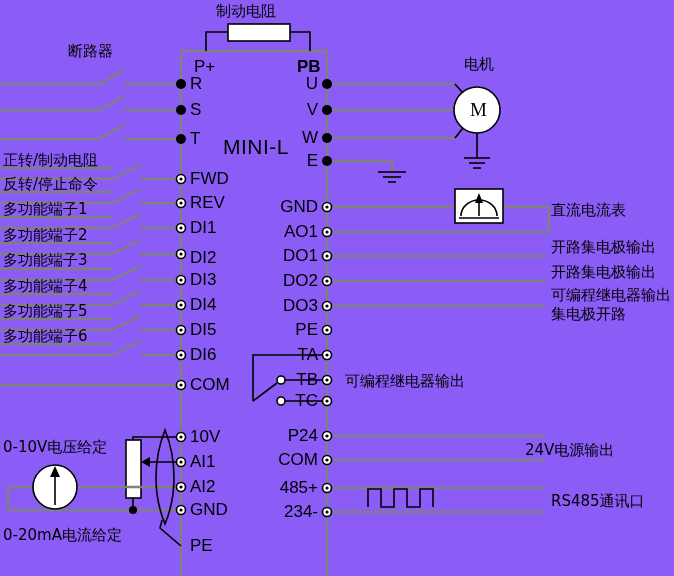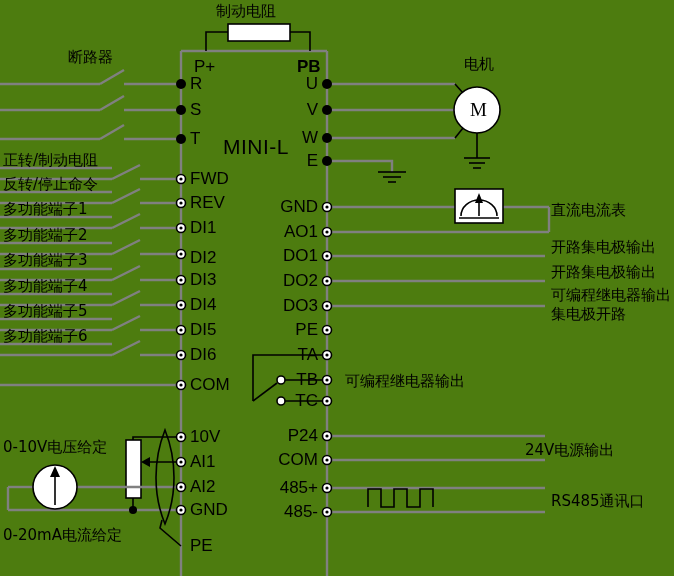--- a/index.html
+++ b/index.html
@@ -1,17 +1,17 @@
 <!DOCTYPE html>
 <html><head>
 <meta charset="utf-8">
 <style>
   html,body{margin:0;padding:0;background:#ffffff;}
   body{font-family:"Liberation Sans","DejaVu Sans",sans-serif;}
-  #root{position:relative;width:674px;height:576px;background:#4d7c0f;overflow:hidden;}
+  #root{position:relative;width:674px;height:576px;background:#8b5cf6;overflow:hidden;}
   #diagram{position:absolute;left:0;top:0;}
   .lbl{position:absolute;white-space:nowrap;color:#000;line-height:1;}
   .term{font-size:17px;font-family:"Liberation Sans",sans-serif;}
   .term-r{text-align:right;}
   .cn{font-size:15px;font-family:"DejaVu Sans","Liberation Sans",sans-serif;}
   .big{font-size:21px;letter-spacing:0.5px;}
   .mtxt{font-size:19px;font-family:"Liberation Serif",serif;font-style:normal;}
 </style>
 </head>
 <body>
@@ -250,21 +250,21 @@
 </svg>
 
 <div id="label-layer">
 
   <div class="lbl cn" style="left:216px;top:4px;">制动电阻</div>
   <div class="lbl term" style="left:194px;top:58px;">P+</div>
   <div class="lbl term" style="left:297px;top:58px;font-weight:bold;">PB</div>
 
   <div class="lbl big" style="left:223px;top:136px;">MINI-L</div>
 
-  <div class="lbl cn" style="left:68px;top:44px;margin-top:6px;">断路器</div>
+  <div class="lbl cn" style="left:68px;top:44px;">断路器</div>
   <div class="lbl cn" style="left:3px;top:153px;">正转/制动电阻</div>
   <div class="lbl cn" style="left:3px;top:177px;">反转/停止命令</div>
   <div class="lbl cn" style="left:3px;top:202px;">多功能端子1</div>
   <div class="lbl cn" style="left:3px;top:228px;">多功能端子2</div>
   <div class="lbl cn" style="left:3px;top:253px;">多功能端子3</div>
   <div class="lbl cn" style="left:3px;top:279px;">多功能端子4</div>
   <div class="lbl cn" style="left:3px;top:304px;">多功能端子5</div>
   <div class="lbl cn" style="left:3px;top:329px;">多功能端子6</div>
   <div class="lbl cn" style="left:3px;top:440px;">0-10V电压给定</div>
   <div class="lbl cn" style="left:3px;top:528px;">0-20mA电流给定</div>
@@ -309,17 +309,17 @@
         <div class="lbl term term-r" style="right: auto; left: 258px; width: 60px; top: 247px;">DO1</div>
         <div class="lbl term term-r" style="right: auto; left: 258px; width: 60px; top: 272px;">DO2</div>
         <div class="lbl term term-r" style="right: auto; left: 258px; width: 60px; top: 297px;">DO3</div>
         <div class="lbl term term-r" style="right: auto; left: 258px; width: 60px; top: 321px;">PE</div>
         <div class="lbl term term-r" style="right: auto; left: 258px; width: 60px; top: 346px;">TA</div>
         <div class="lbl term term-r" style="right: auto; left: 258px; width: 60px; top: 371px;">TB</div>
         <div class="lbl term term-r" style="right: auto; left: 258px; width: 60px; top: 392px;">TC</div>
         <div class="lbl term term-r" style="right: auto; left: 258px; width: 60px; top: 427px;">P24</div>
         <div class="lbl term term-r" style="right: auto; left: 258px; width: 60px; top: 451px;">COM</div>
         <div class="lbl term term-r" style="right: auto; left: 258px; width: 60px; top: 479px;">485+</div>
-        <div class="lbl term term-r" style="right: auto; left: 258px; width: 60px; top: 503px;">485-</div>
+        <div class="lbl term term-r" style="right: auto; left: 258px; width: 60px; top: 503px;">234-</div>
       </div>
 </div>
 
 </div>
 
 </body></html>

